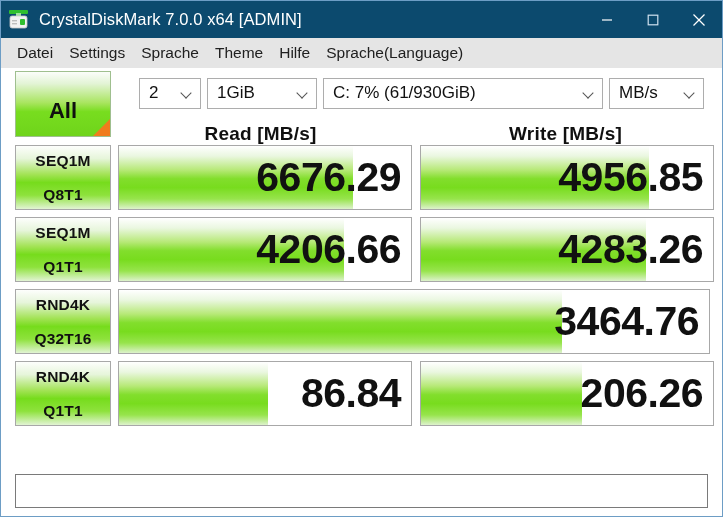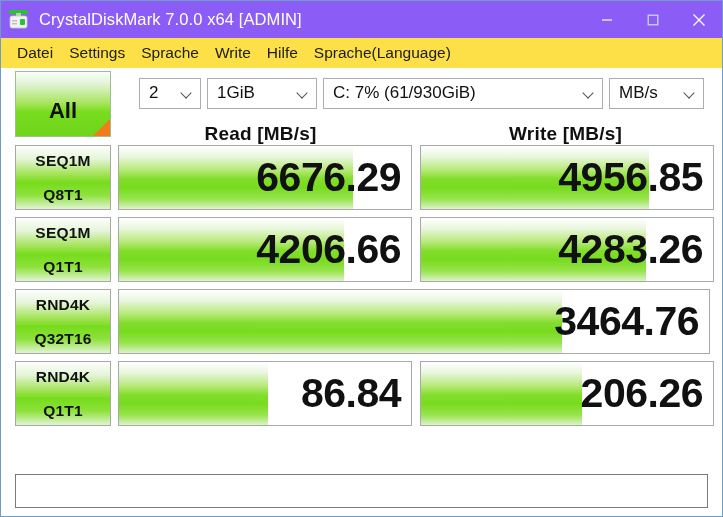--- a/index.html
+++ b/index.html
@@ -21,21 +21,21 @@
     box-sizing: border-box;
     border: 1px solid #6d9dc5;
     background: #ffffff;
     display: flex;
     flex-direction: column;
   }
 
   
   .titlebar {
     height: 37px;
-    background: #8b5cf6;
+    background: #0c4a6e;
     display: flex;
     align-items: center;
     flex: 0 0 auto;
     position: relative;
   }
   .app-icon {
     width: 24px;
     height: 22px;
     margin-left: 6px;
     margin-right: 8px;
@@ -59,21 +59,21 @@
     width: 46px;
     height: 37px;
     display: flex;
     align-items: center;
     justify-content: center;
   }
 
   
   .menubar {
     height: 30px;
-    background: #fde047;
+    background: #e5e5e5;
     display: flex;
     align-items: center;
     padding-left: 8px;
     flex: 0 0 auto;
     border-bottom: 1px solid #ffffff;
   }
   .menu-item {
     font-size: 15.5px;
     color: #202020;
     padding: 3px 8px;
@@ -316,21 +316,21 @@
           <line x1="12.5" y1="1.5" x2="1.5" y2="12.5" stroke="#ffffff" stroke-width="1.3"></line>
         </svg>
       </div>
     </div>
   </div>
 
   <div class="menubar">
     <div class="menu-item">Datei</div>
     <div class="menu-item">Settings</div>
     <div class="menu-item">Sprache</div>
-    <div class="menu-item">Write</div>
+    <div class="menu-item">Theme</div>
     <div class="menu-item">Hilfe</div>
     <div class="menu-item">Sprache(Language)</div>
   </div>
 
   <div class="toolbar">
     <div style="width:96px;flex:0 0 auto;"></div>
     <div style="width:16px;flex:0 0 auto;"></div>
 
     <div class="combo combo-count">
       <span class="cv">2</span>

